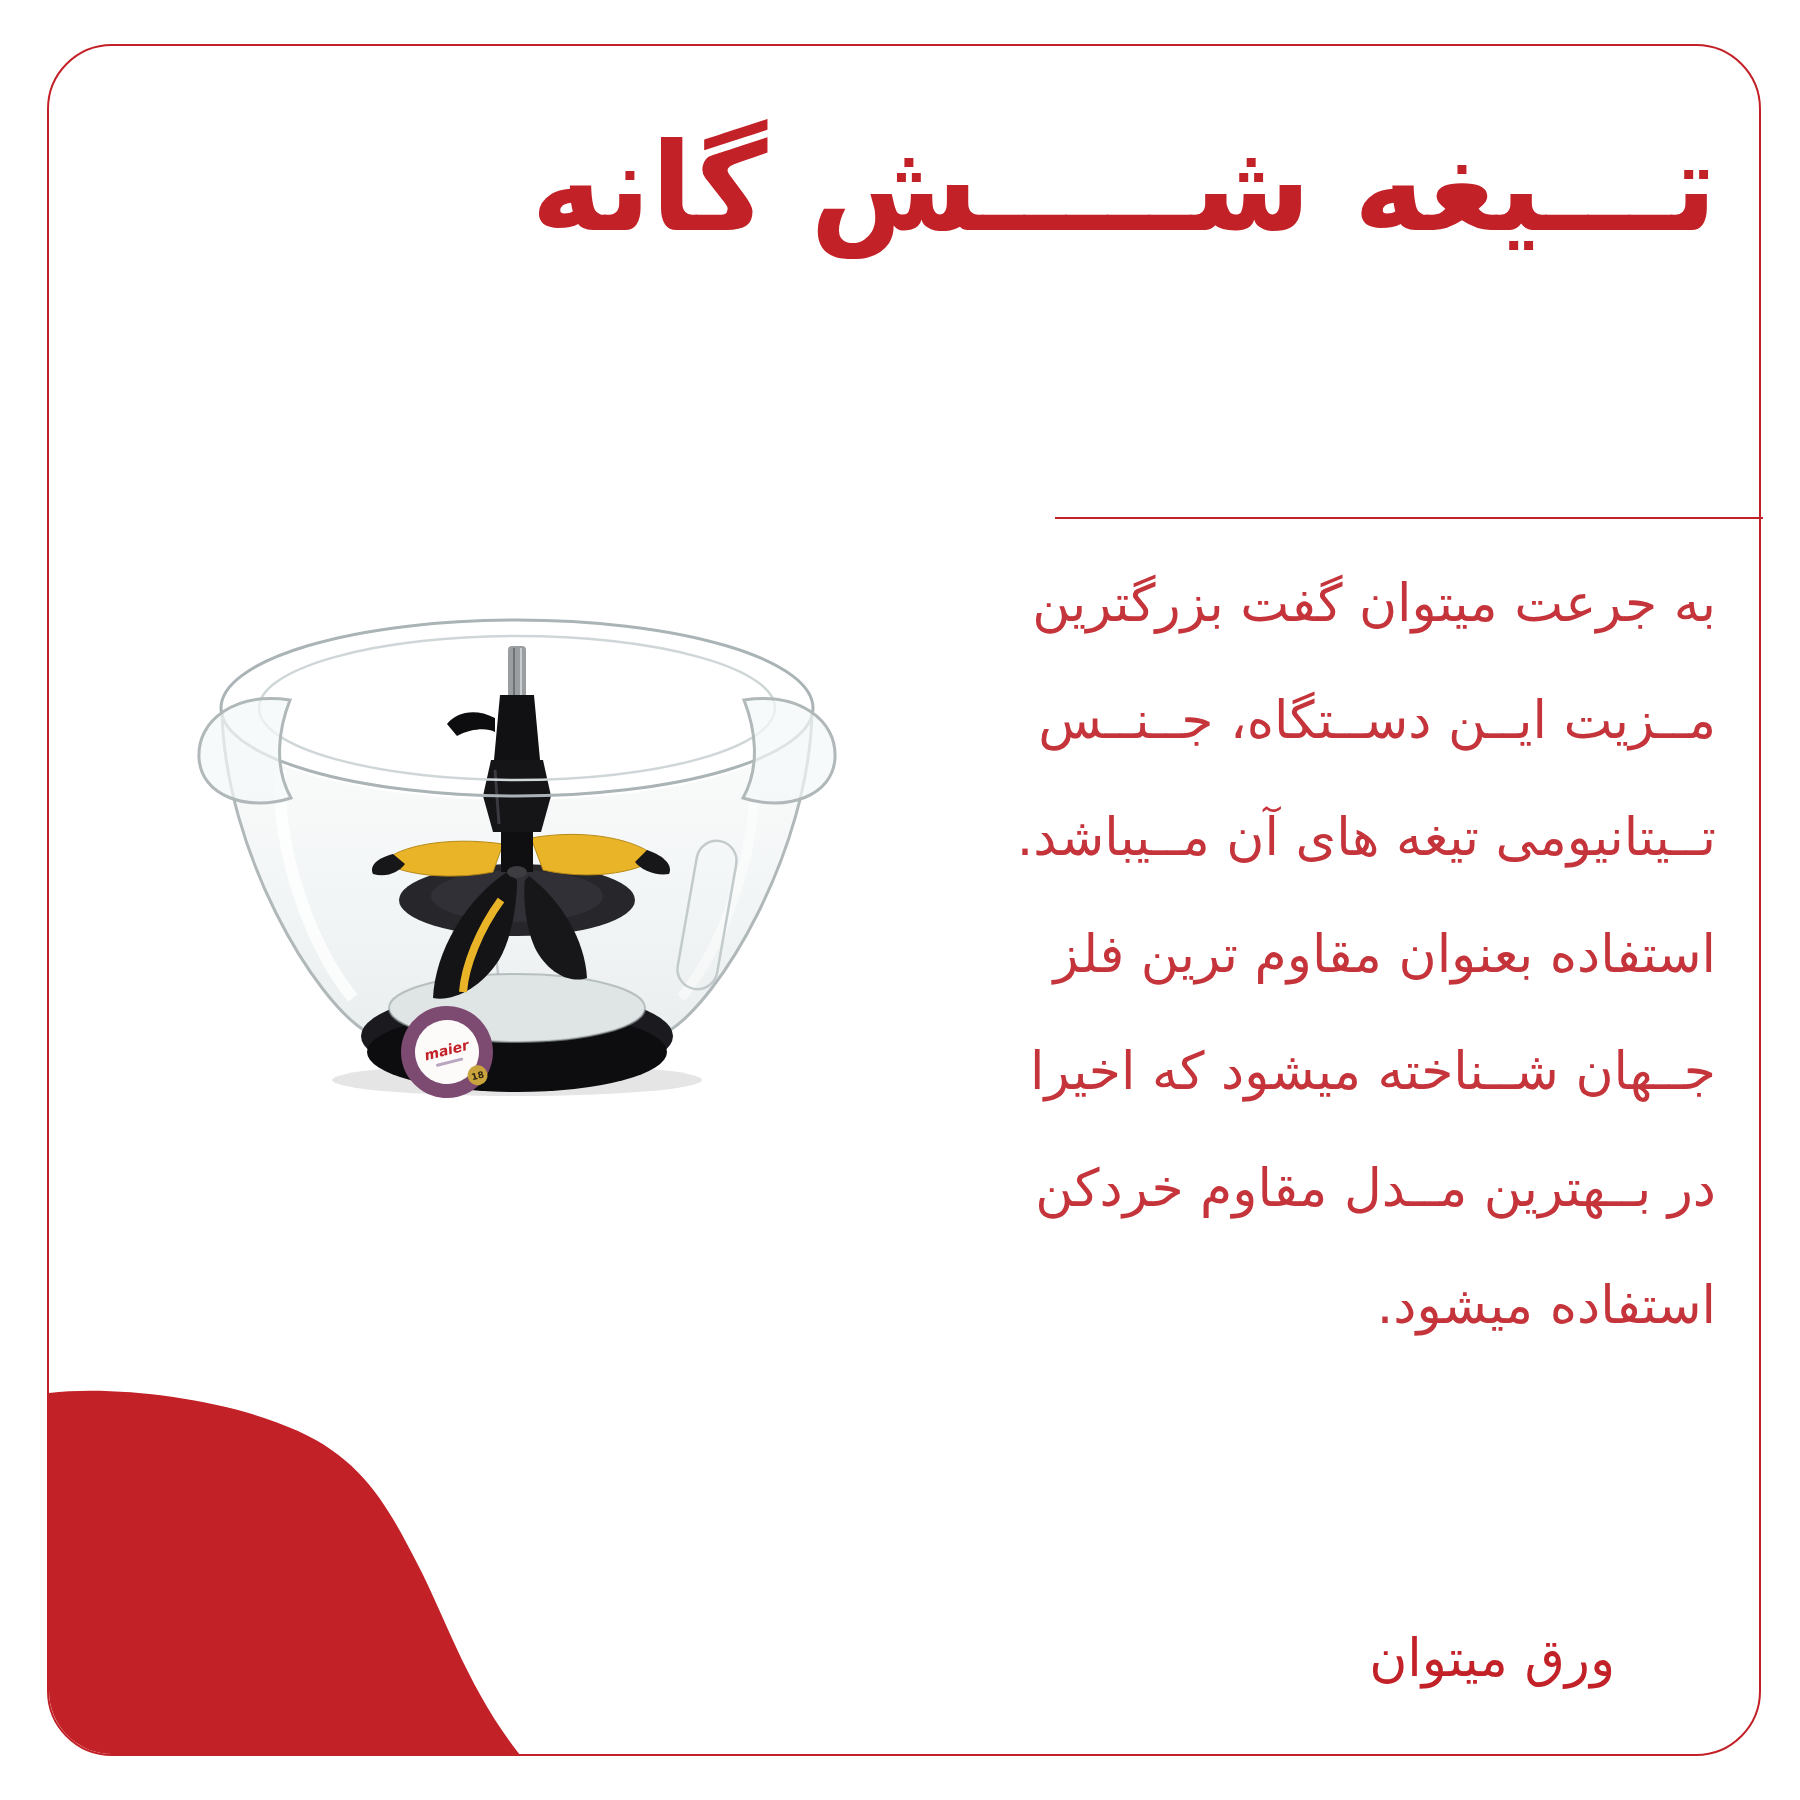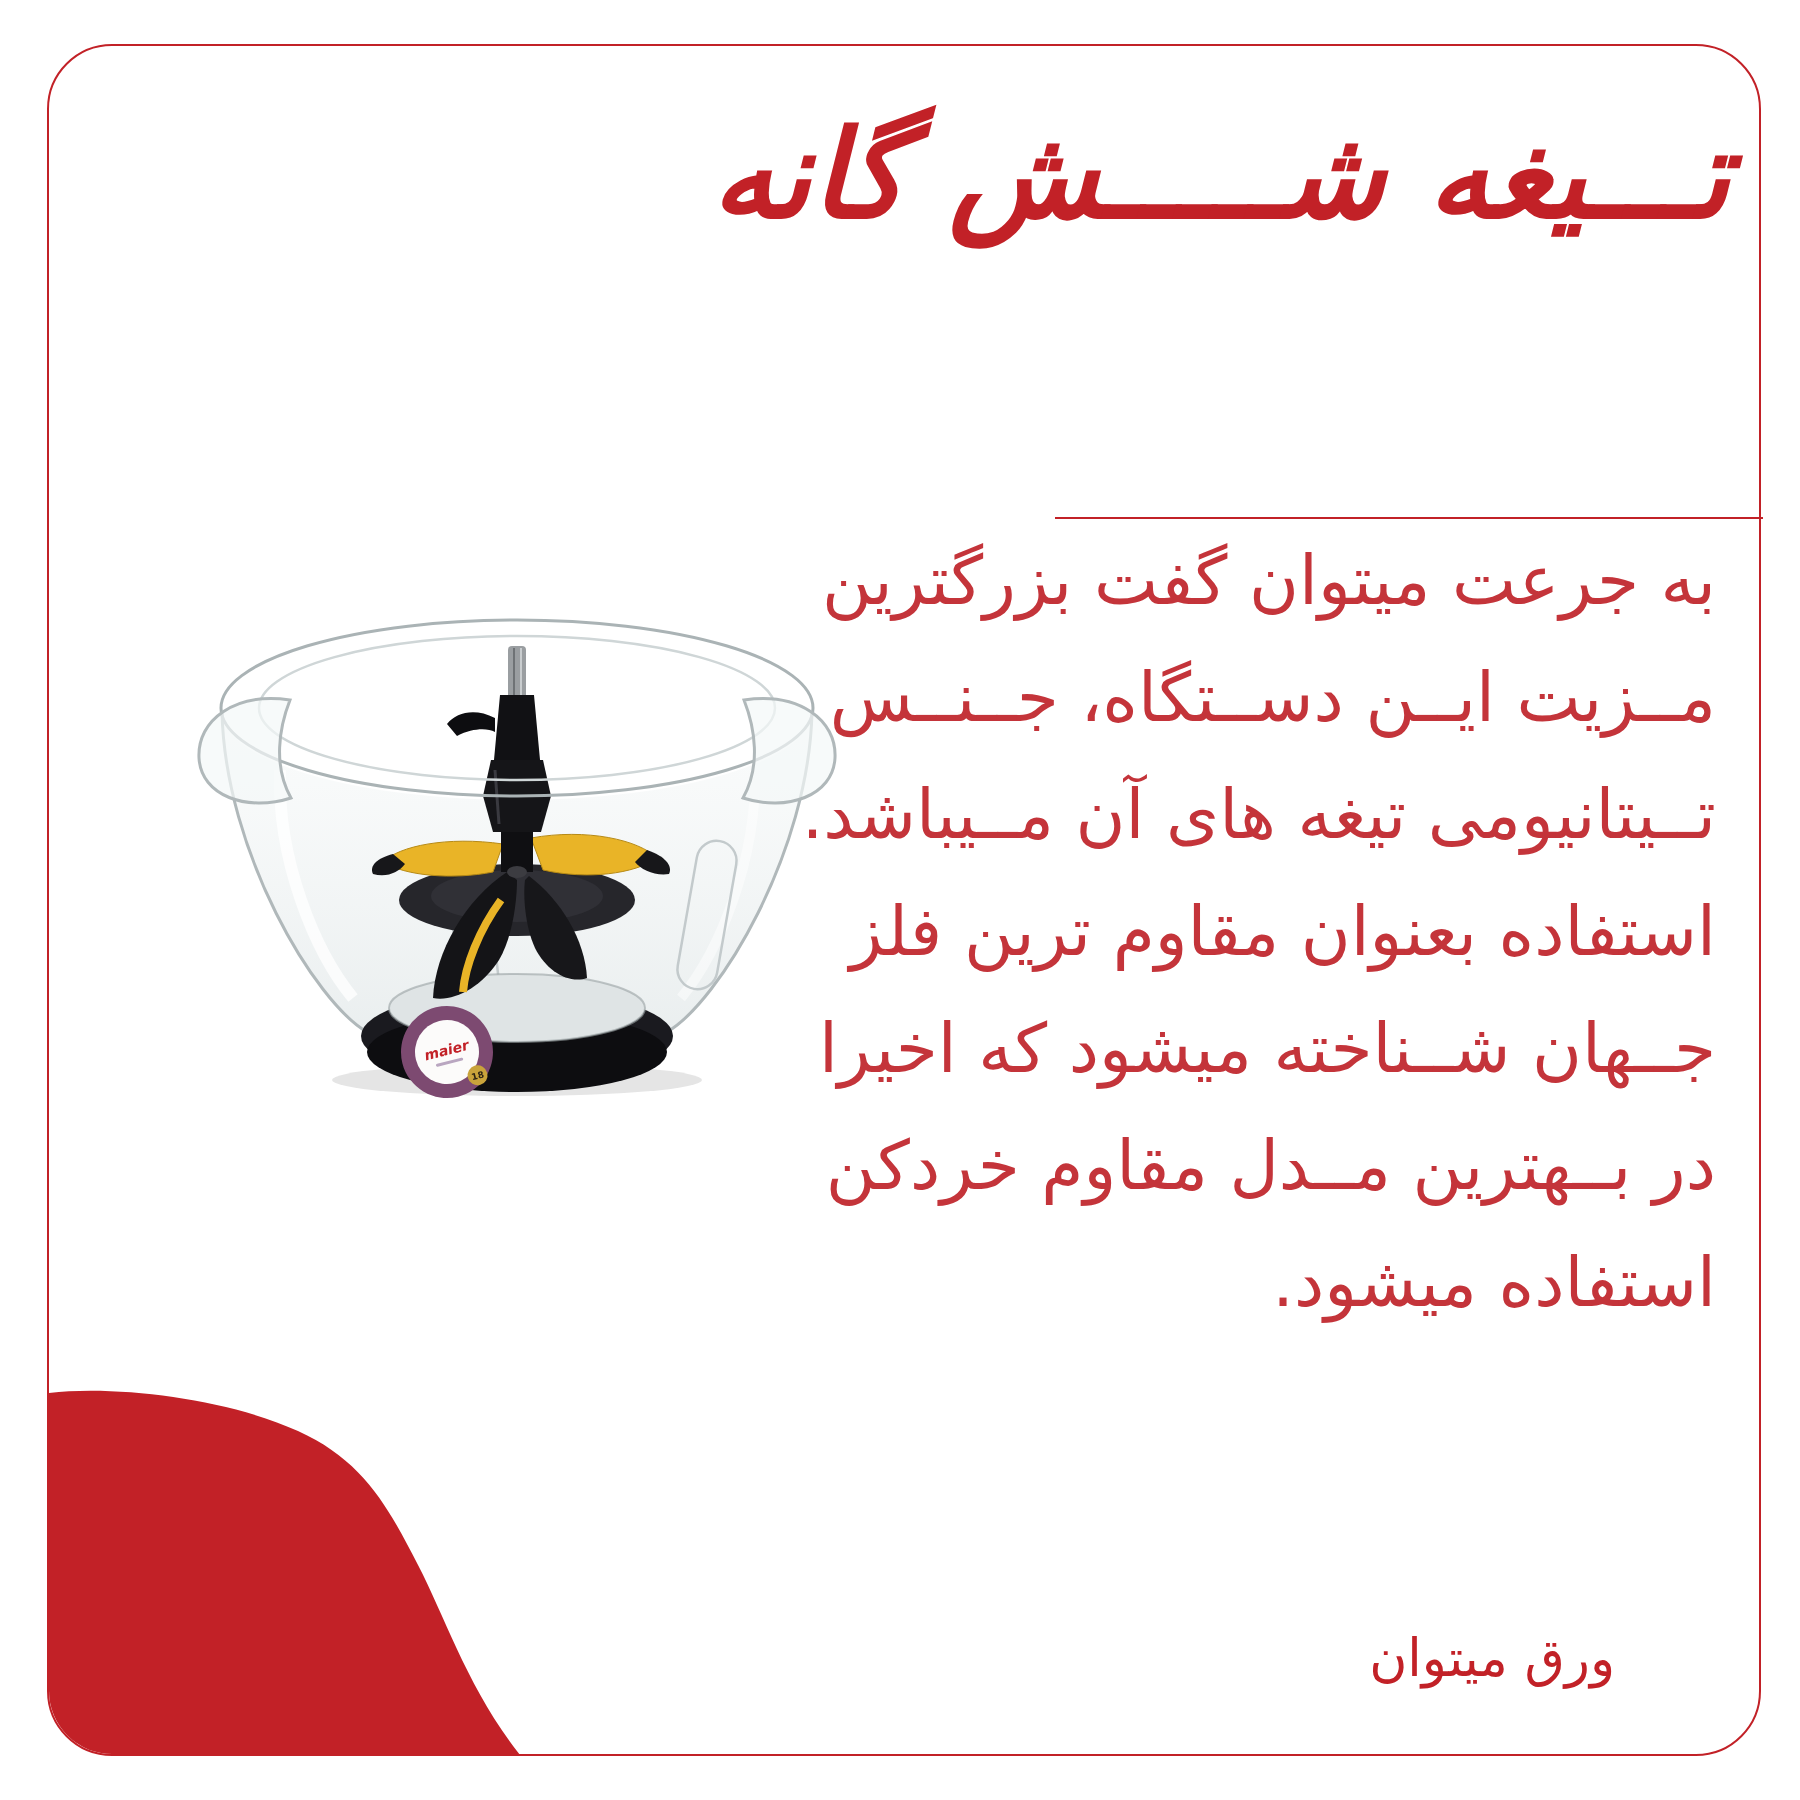--- a/index.html
+++ b/index.html
@@ -7,33 +7,33 @@
     position:relative;width:1800px;height:1800px;background:var(--background,#ffffff);
     font-family:"DejaVu Sans",sans-serif;overflow:hidden;direction:rtl;
   }
   .card{
     position:absolute;left:47px;top:44px;width:1714px;height:1712px;
     border:2px solid var(--brand-red,#c22127);border-radius:65px;
     overflow:hidden;box-sizing:border-box;
   }
   .blob{position:absolute;left:-1px;bottom:-1px;width:478px;height:368px;display:block;}
   .heading{
-    position:absolute;top:85px;right:70px;margin:0;width:1100px;
+    position:absolute;top:85px;right:70px;margin:13px;width:1100px;
     color:var(--brand-red,#c22127);
-    font-size:122px;font-weight:bold;line-height:180px;font-style:italic;
+    font-size:122px;font-weight:bold;line-height:180px;
   }
   .hline{display:block;white-space:nowrap;}
   .divider{
     position:absolute;top:517px;left:1055px;width:708px;height:2px;
     background:var(--brand-red,#c22127);
   }
   .desc{
-    position:absolute;top:522px;right:84px;width:820px;
+    position:absolute;top:545px;right:84px;width:820px;
     text-align:right;color:var(--body-red,#c4343a);
-    font-size:68px;line-height:117px;
+    font-size:52px;line-height:117px;
   }
   .dline{display:block;white-space:nowrap;}
   .product{position:absolute;left:195px;top:600px;}
   .swipe{
     position:absolute;top:1628px;right:185px;white-space:nowrap;
     color:var(--brand-red,#c22127);font-size:52px;
   }
 </style>
 </head>
 <body>

